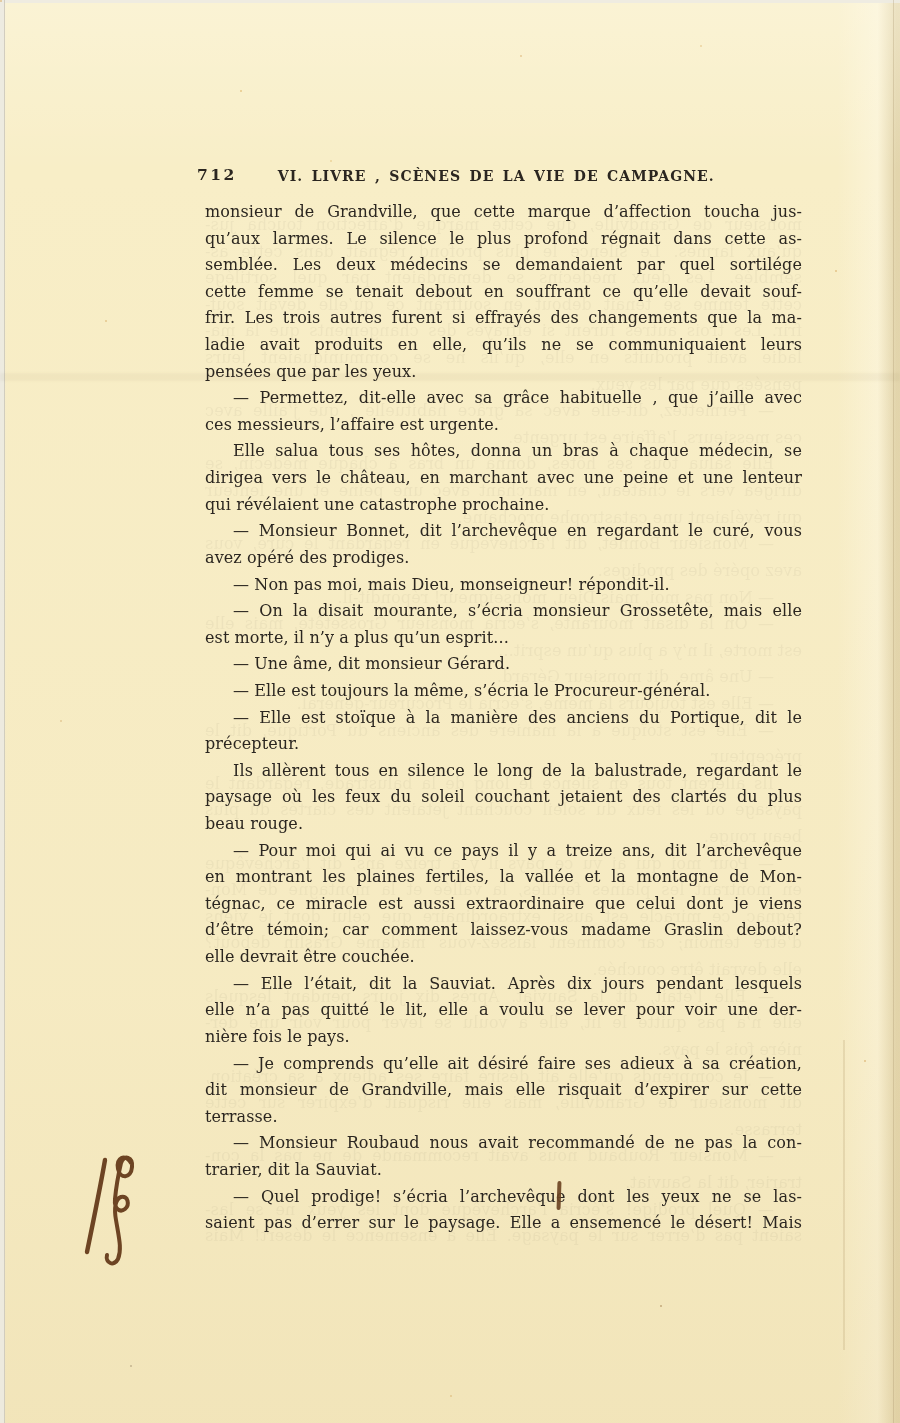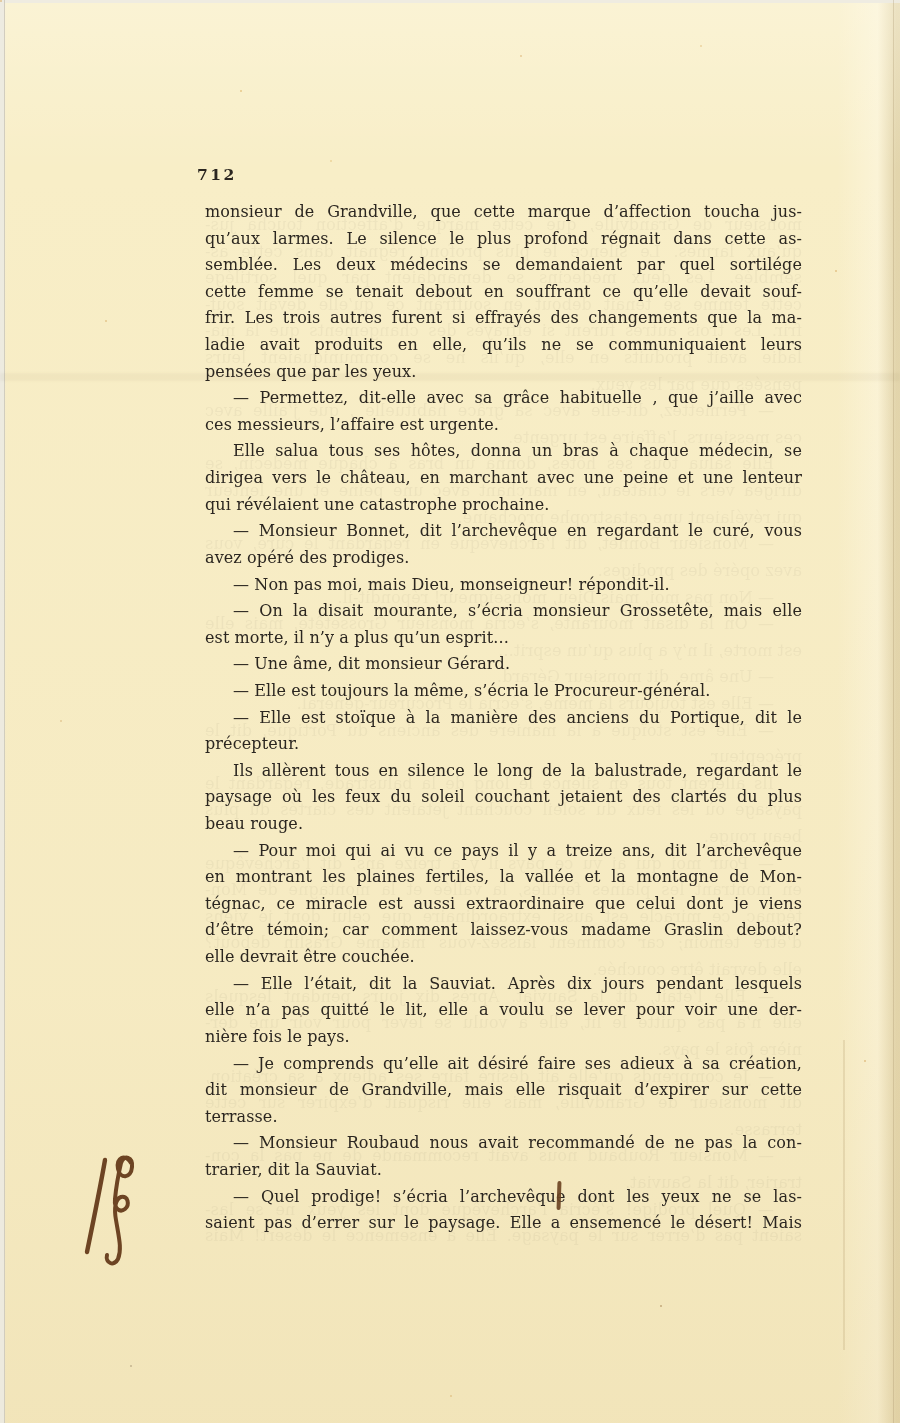--- a/index.html
+++ b/index.html
@@ -69,20 +69,21 @@
 
   <div class="edge-top"></div>
   <div class="edge-left"></div>
   <div class="edge-line-right"></div>
   <div class="crease"></div>
   <div class="scan-band"></div>
   <div class="speckles"></div>
 
   <div class="running-header">
     <span class="page-number">712</span>
+    <span class="header-title">VI. LIVRE , SCÈNES DE LA VIE DE CAMPAGNE.</span>
   </div>
 
   <div class="ghost-col" id="ghost-col">
       <div class="line">monsieur de Grandville, que cette marque d’affection toucha jus-</div>
       <div class="line">qu’aux larmes. Le silence le plus profond régnait dans cette as-</div>
       <div class="line">semblée. Les deux médecins se demandaient par quel sortilége</div>
       <div class="line">cette femme se tenait debout en souffrant ce qu’elle devait souf-</div>
       <div class="line">frir. Les trois autres furent si effrayés des changements que la ma-</div>
       <div class="line">ladie avait produits en elle, qu’ils ne se communiquaient leurs</div>
       <div class="line end">pensées que par les yeux.</div>

